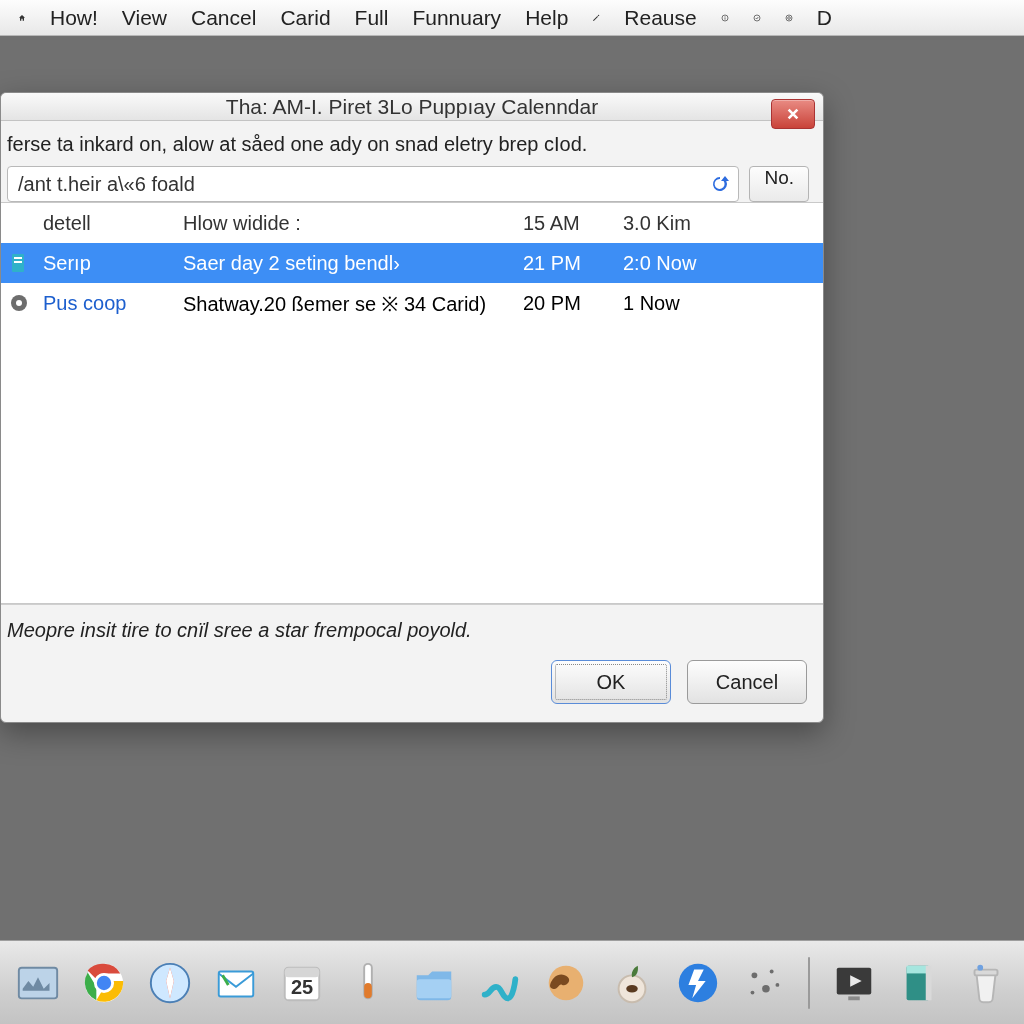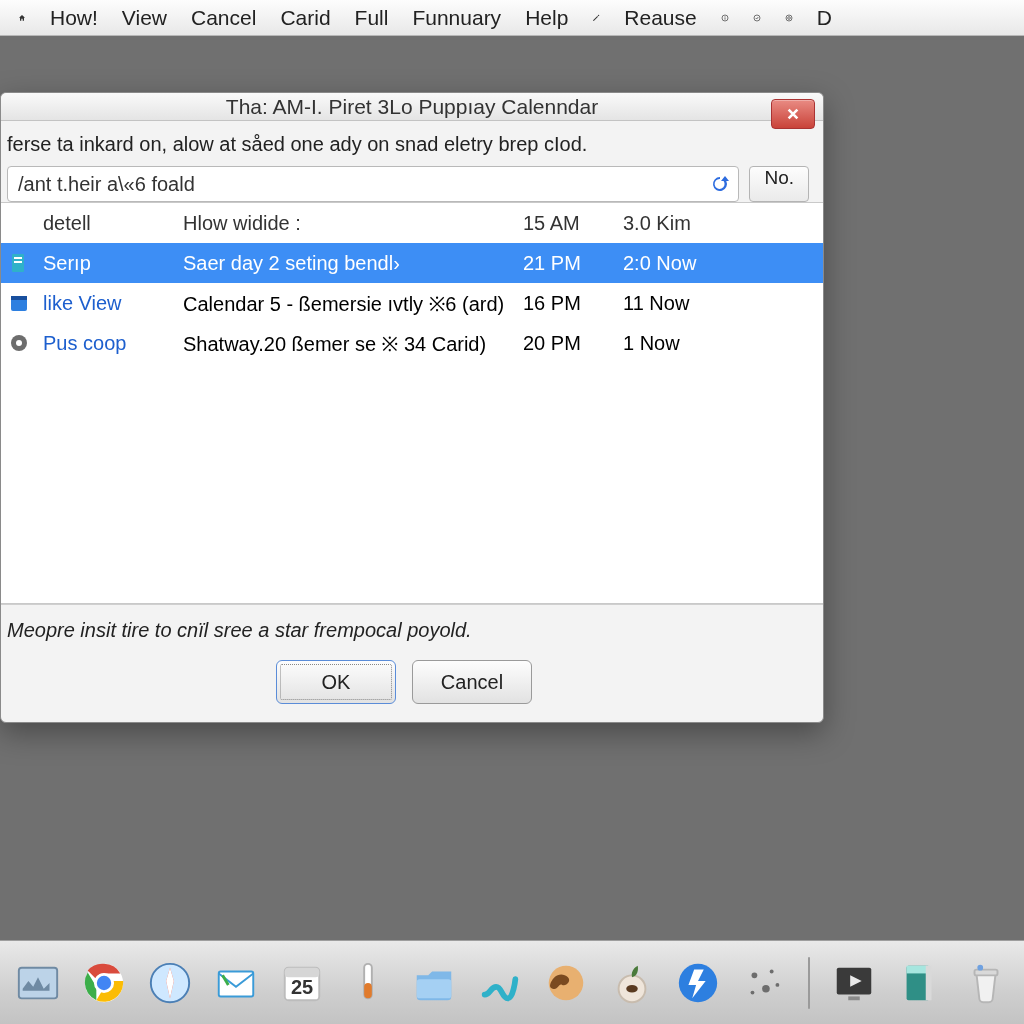--- a/index.html
+++ b/index.html
@@ -154,21 +154,21 @@
 
   .hint {
     font-size: 20px;
     color: #222;
     padding: 14px 6px 6px 6px;
     border-top: 1px solid #cfcfcf;
     font-style: italic;
   }
   .buttonrow {
     display: flex;
-    justify-content: center;
+    justify-content: flex-end;
     gap: 16px;
     padding: 12px 16px 18px 0;
   }
   .btn {
     height: 44px;
     min-width: 120px;
     border: 1px solid #9a9a9a;
     border-radius: 6px;
     background: linear-gradient(#fdfdfd,#e2e2e2);
     font-size: 20px;
@@ -301,32 +301,20 @@
               <rect x="7" y="6" width="8" height="2" fill="#fff"></rect>
               <rect x="7" y="10" width="8" height="2" fill="#fff"></rect>
             </svg>
         </span>
         <span class="name-link">Serıp</span>
         <span>Saer day 2  seting bendl›</span>
         <span>21 PM</span>
         <span>2:0 Now</span>
       </div>
 
-      <div class="listrow">
-        <span class="icon">
-          <svg viewBox="0 0 24 24">
-              <rect x="4" y="5" width="16" height="15" rx="2" class="tint-blue"></rect>
-              <rect x="4" y="5" width="16" height="4" fill="#184f9e"></rect>
-            </svg>
-        </span>
-        <span class="name-link">like View</span>
-        <span>Calendar 5 - ßemersie ıvtly ※6 (ard)</span>
-        <span>16 PM</span>
-        <span>11 Now</span>
-      </div>
 
       <div class="listrow">
         <span class="icon">
           <svg viewBox="0 0 24 24">
               <circle cx="12" cy="12" r="8" class="tint-gray"></circle>
               <circle cx="12" cy="12" r="3" fill="#fff"></circle>
             </svg>
         </span>
         <span class="name-link">Pus coop</span>
         <span>Shatway.20 ßemer se ﻿※ 34 Carid)</span>

